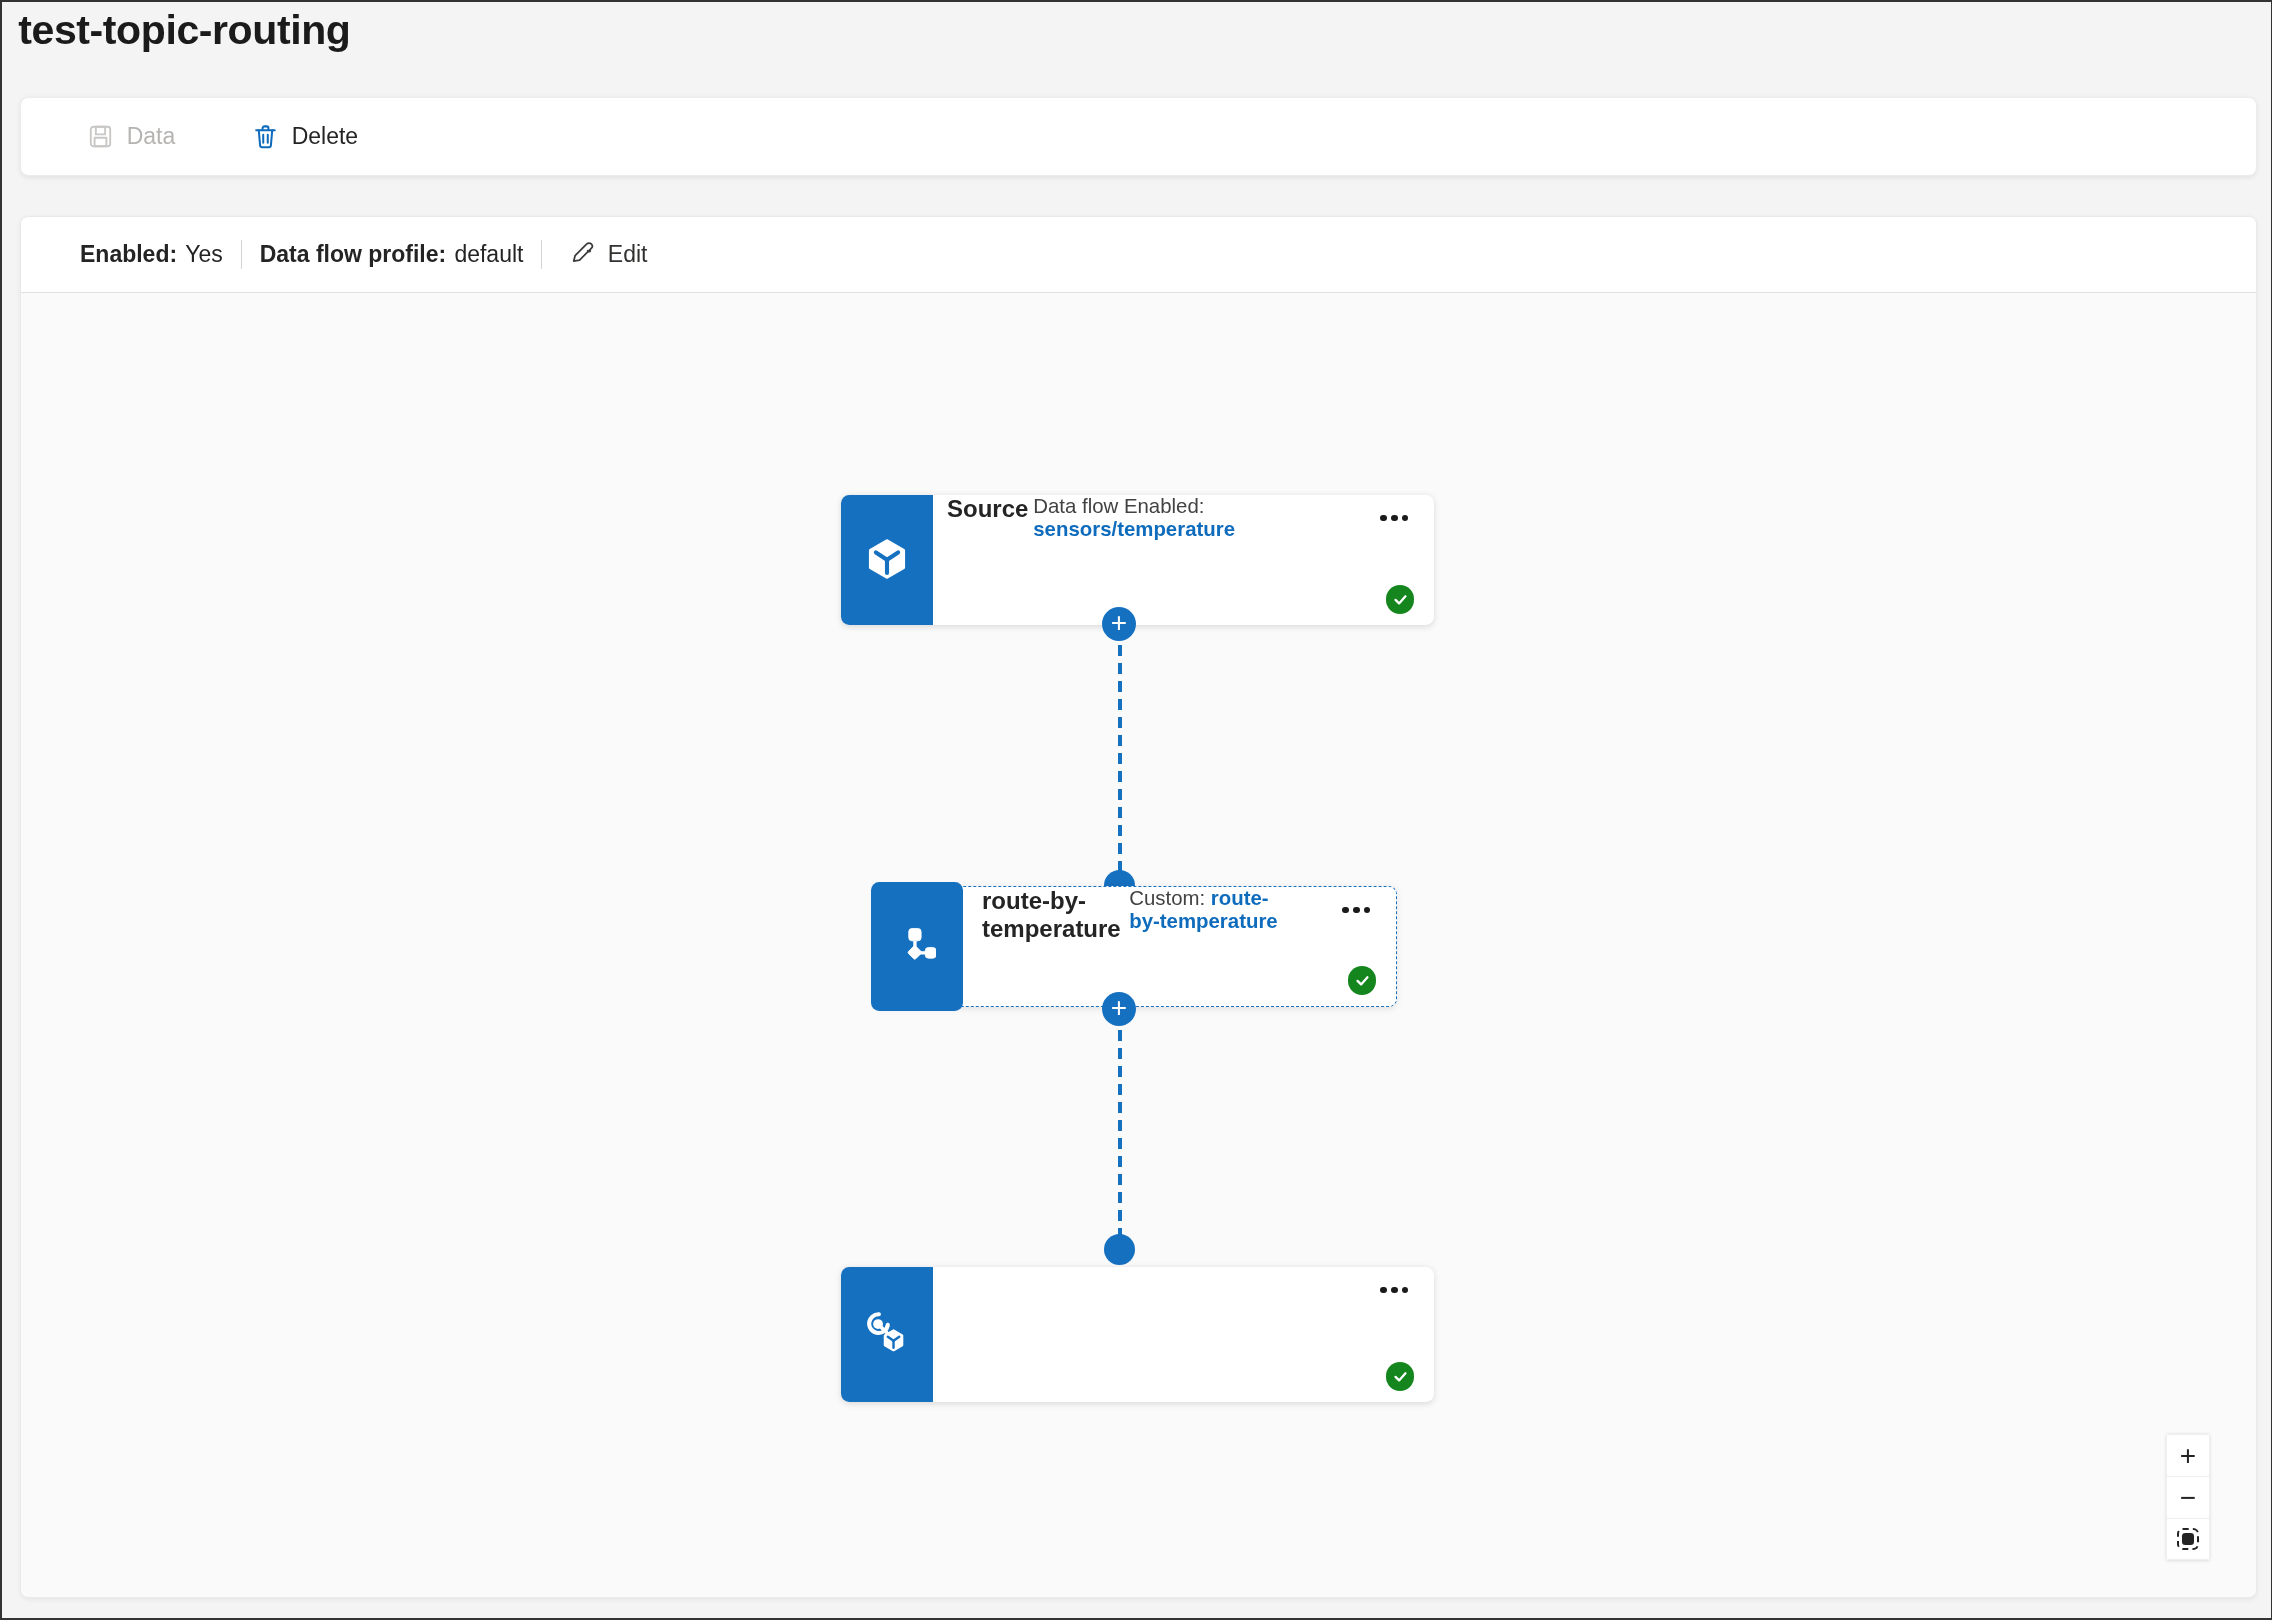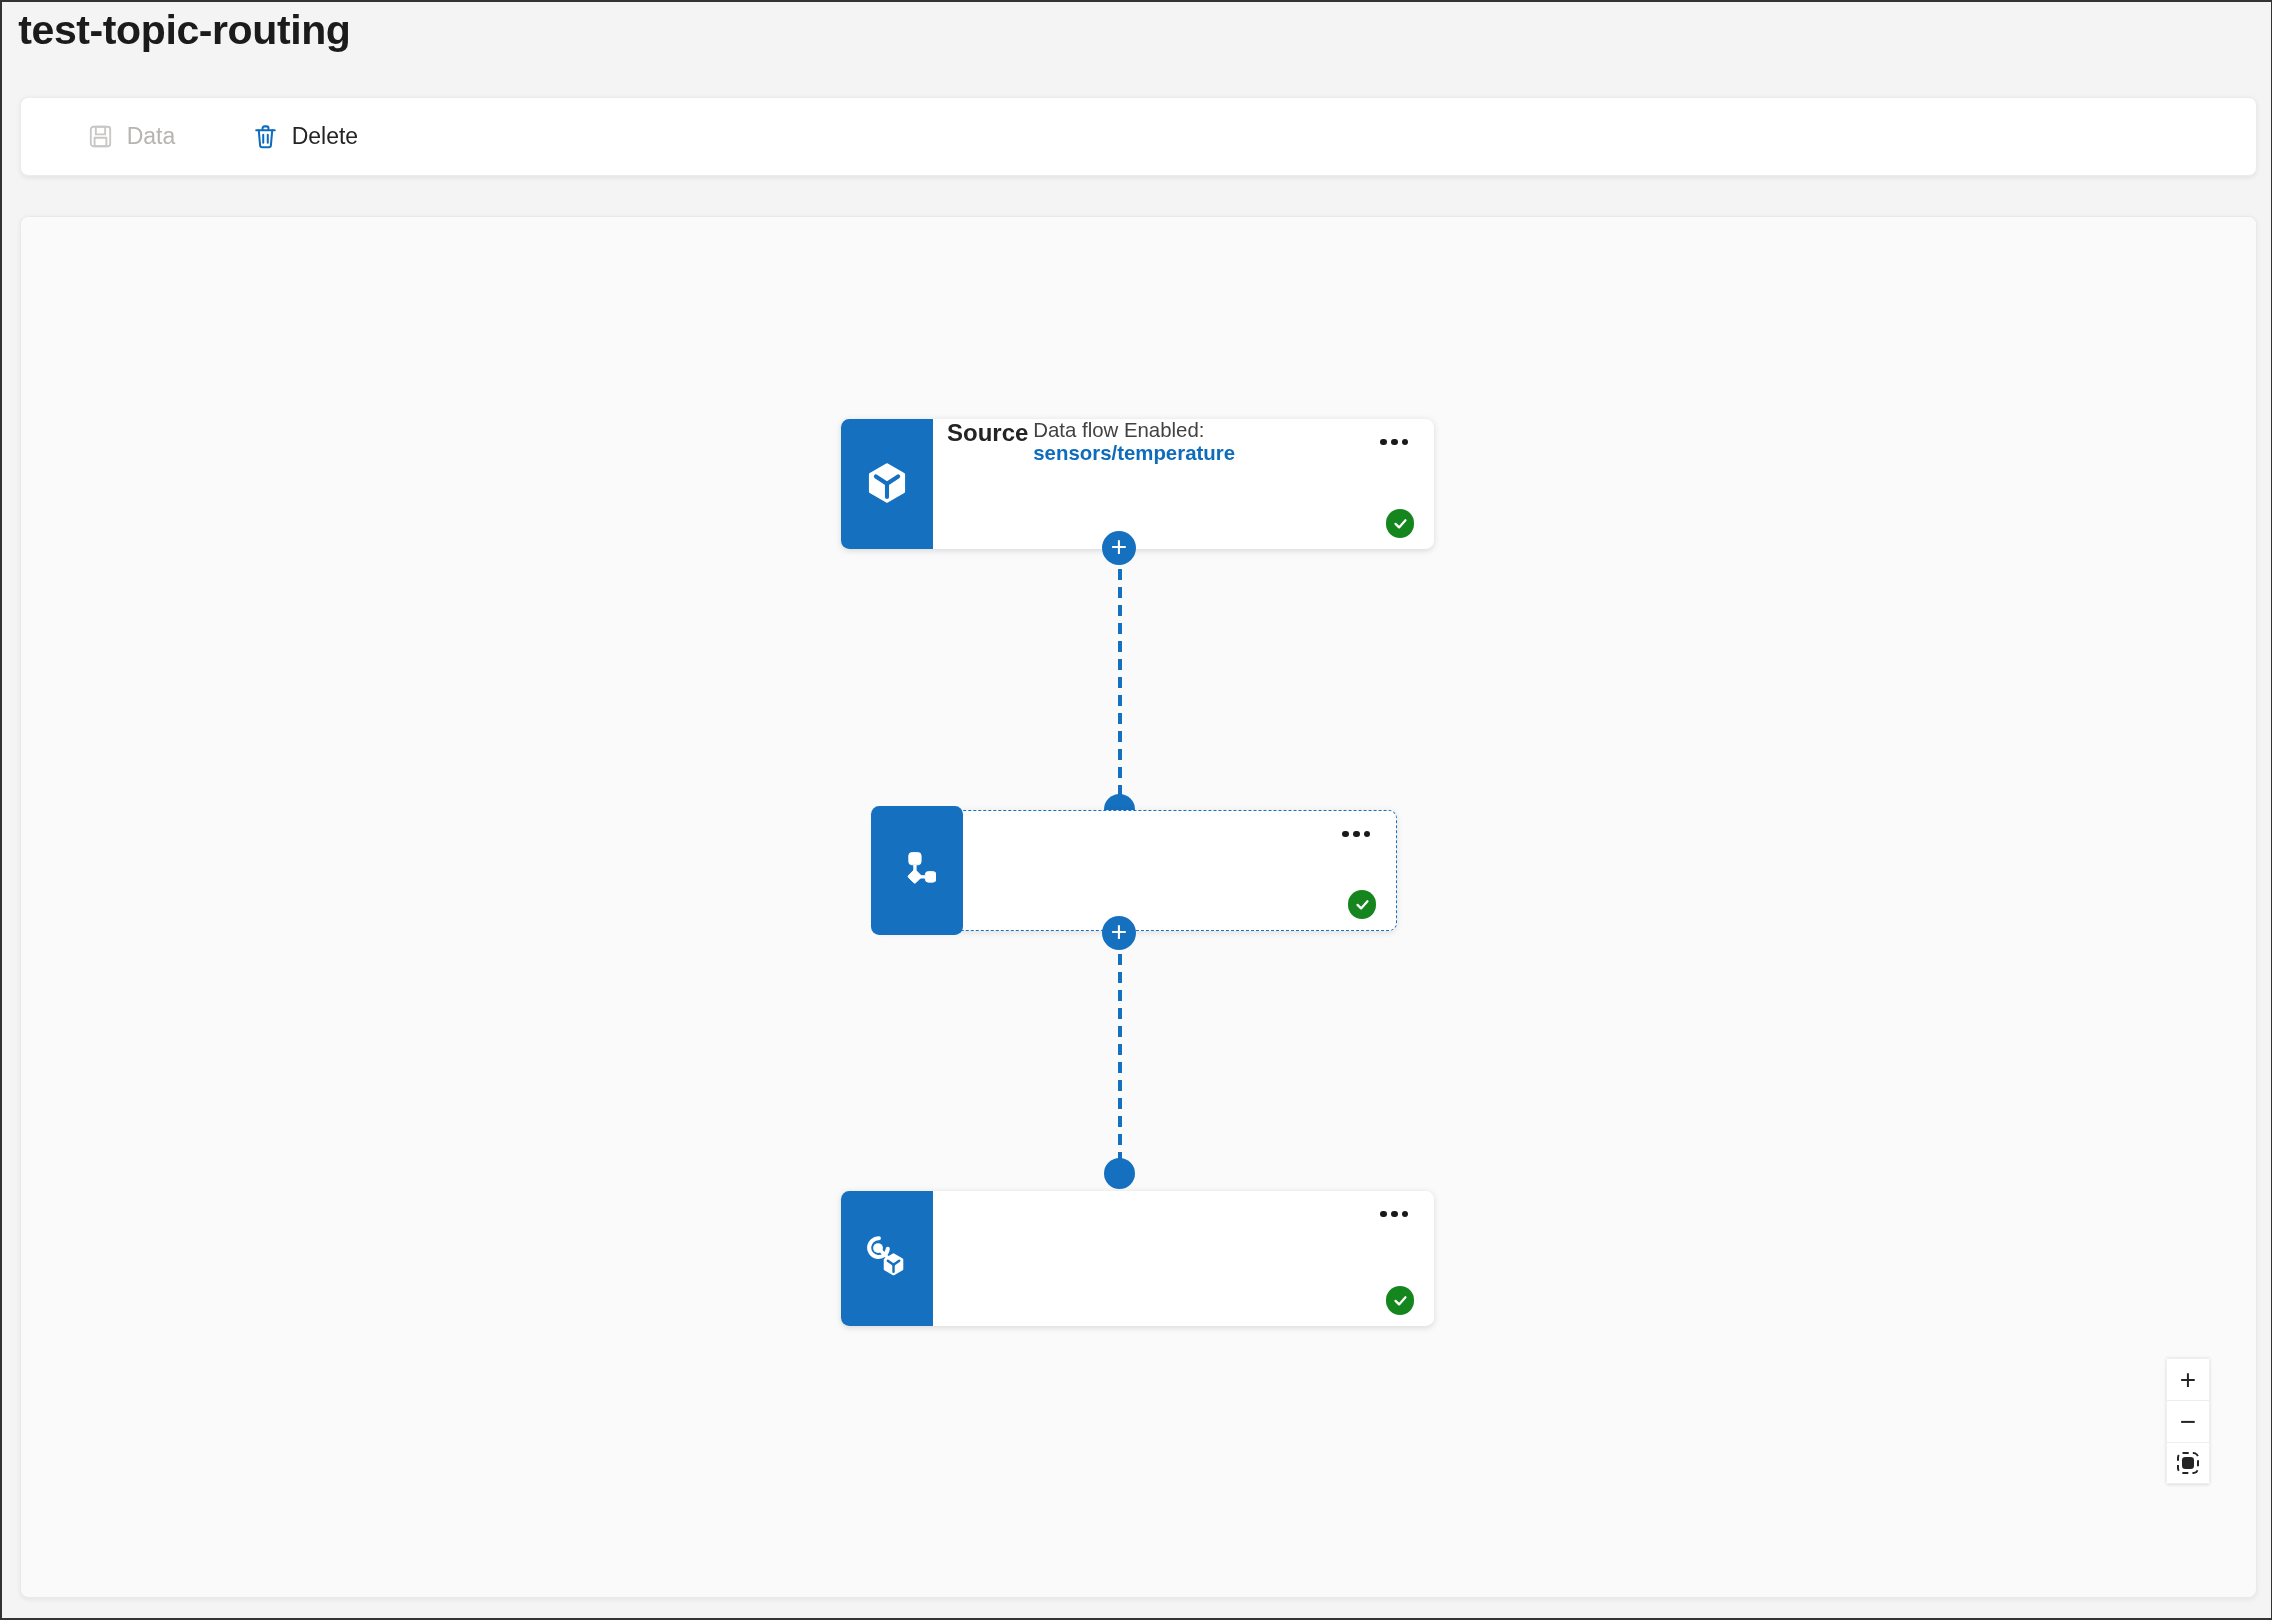--- a/index.html
+++ b/index.html
@@ -148,20 +148,41 @@
         <path d="M8 8.5l1.6 18c.1 1.3 1.1 2.2 2.4 2.2h8c1.3 0 2.3-.9 2.4-2.2l1.6-18"></path>
         <path d="M13.3 14v9.5M18.7 14v9.5"></path>
       </svg>
     </span>
     <span>Delete</span>
   </button>
 </div>
 
 <div class="panel">
 
+  <div class="status-bar">
+    <div class="status-item">
+      <span class="status-label">Enabled:</span>
+      <span class="status-value">Yes</span>
+    </div>
+    <div class="status-divider"></div>
+    <div class="status-item">
+      <span class="status-label">Data flow profile:</span>
+      <span class="status-value">default</span>
+    </div>
+    <div class="status-divider"></div>
+    <button class="edit-btn">
+      <span>
+        <svg width="28" height="28" viewBox="0 0 32 32" fill="none" stroke="#3b3b3b" stroke-width="2" stroke-linecap="round" stroke-linejoin="round">
+          <path d="M6.5 26.5l1.6-6.3L21.5 6.8a3.6 3.6 0 0 1 5.1 5.1L13.2 25.2l-6.7 1.3z"></path>
+          <path d="M22.5 14.5c.8 1.3 2.4 1.4 3 .4"></path>
+        </svg>
+      </span>
+      <span>Edit</span>
+    </button>
+  </div>
 
   <div class="canvas">
 
     <div class="edge" style="left:1097px;top:334px;height:254px;"></div>
 
     <div class="edge" style="left:1097px;top:719px;height:235px;"></div>
 
     <div class="node" style="left:820px;top:202px;width:593px;height:130px;">
       <div class="node-strip">
         <span>
@@ -209,20 +230,27 @@
               <rect x="14" y="26" width="12.5" height="12.5" rx="2" transform="rotate(45 20.5 32.2)"></rect>
               <rect x="33" y="26" width="13" height="13" rx="4"></rect>
             </g>
             <g stroke="#ffffff" stroke-width="4">
               <line x1="20.5" y1="18" x2="20.5" y2="27"></line>
               <line x1="26" y1="32.5" x2="34" y2="32.5"></line>
             </g>
           </svg>
         </span>
       </div>
+      <div class="node-body">
+        <div class="node-title">route-by-temperature</div>
+        <div class="node-sub">
+          <span>Custom:</span>
+          <span class="node-link">route-by-temperature</span>
+        </div>
+      </div>
       <button class="more-dots">
           <i></i>
           <i></i>
           <i></i>
         </button>
       <div class="check-badge">
         <svg width="17" height="17" viewBox="0 0 24 24" fill="none" stroke="#ffffff" stroke-width="3.2" stroke-linecap="round" stroke-linejoin="round">
             <polyline points="5,12.5 10,17.5 19,7.5"></polyline>
           </svg>
       </div>

